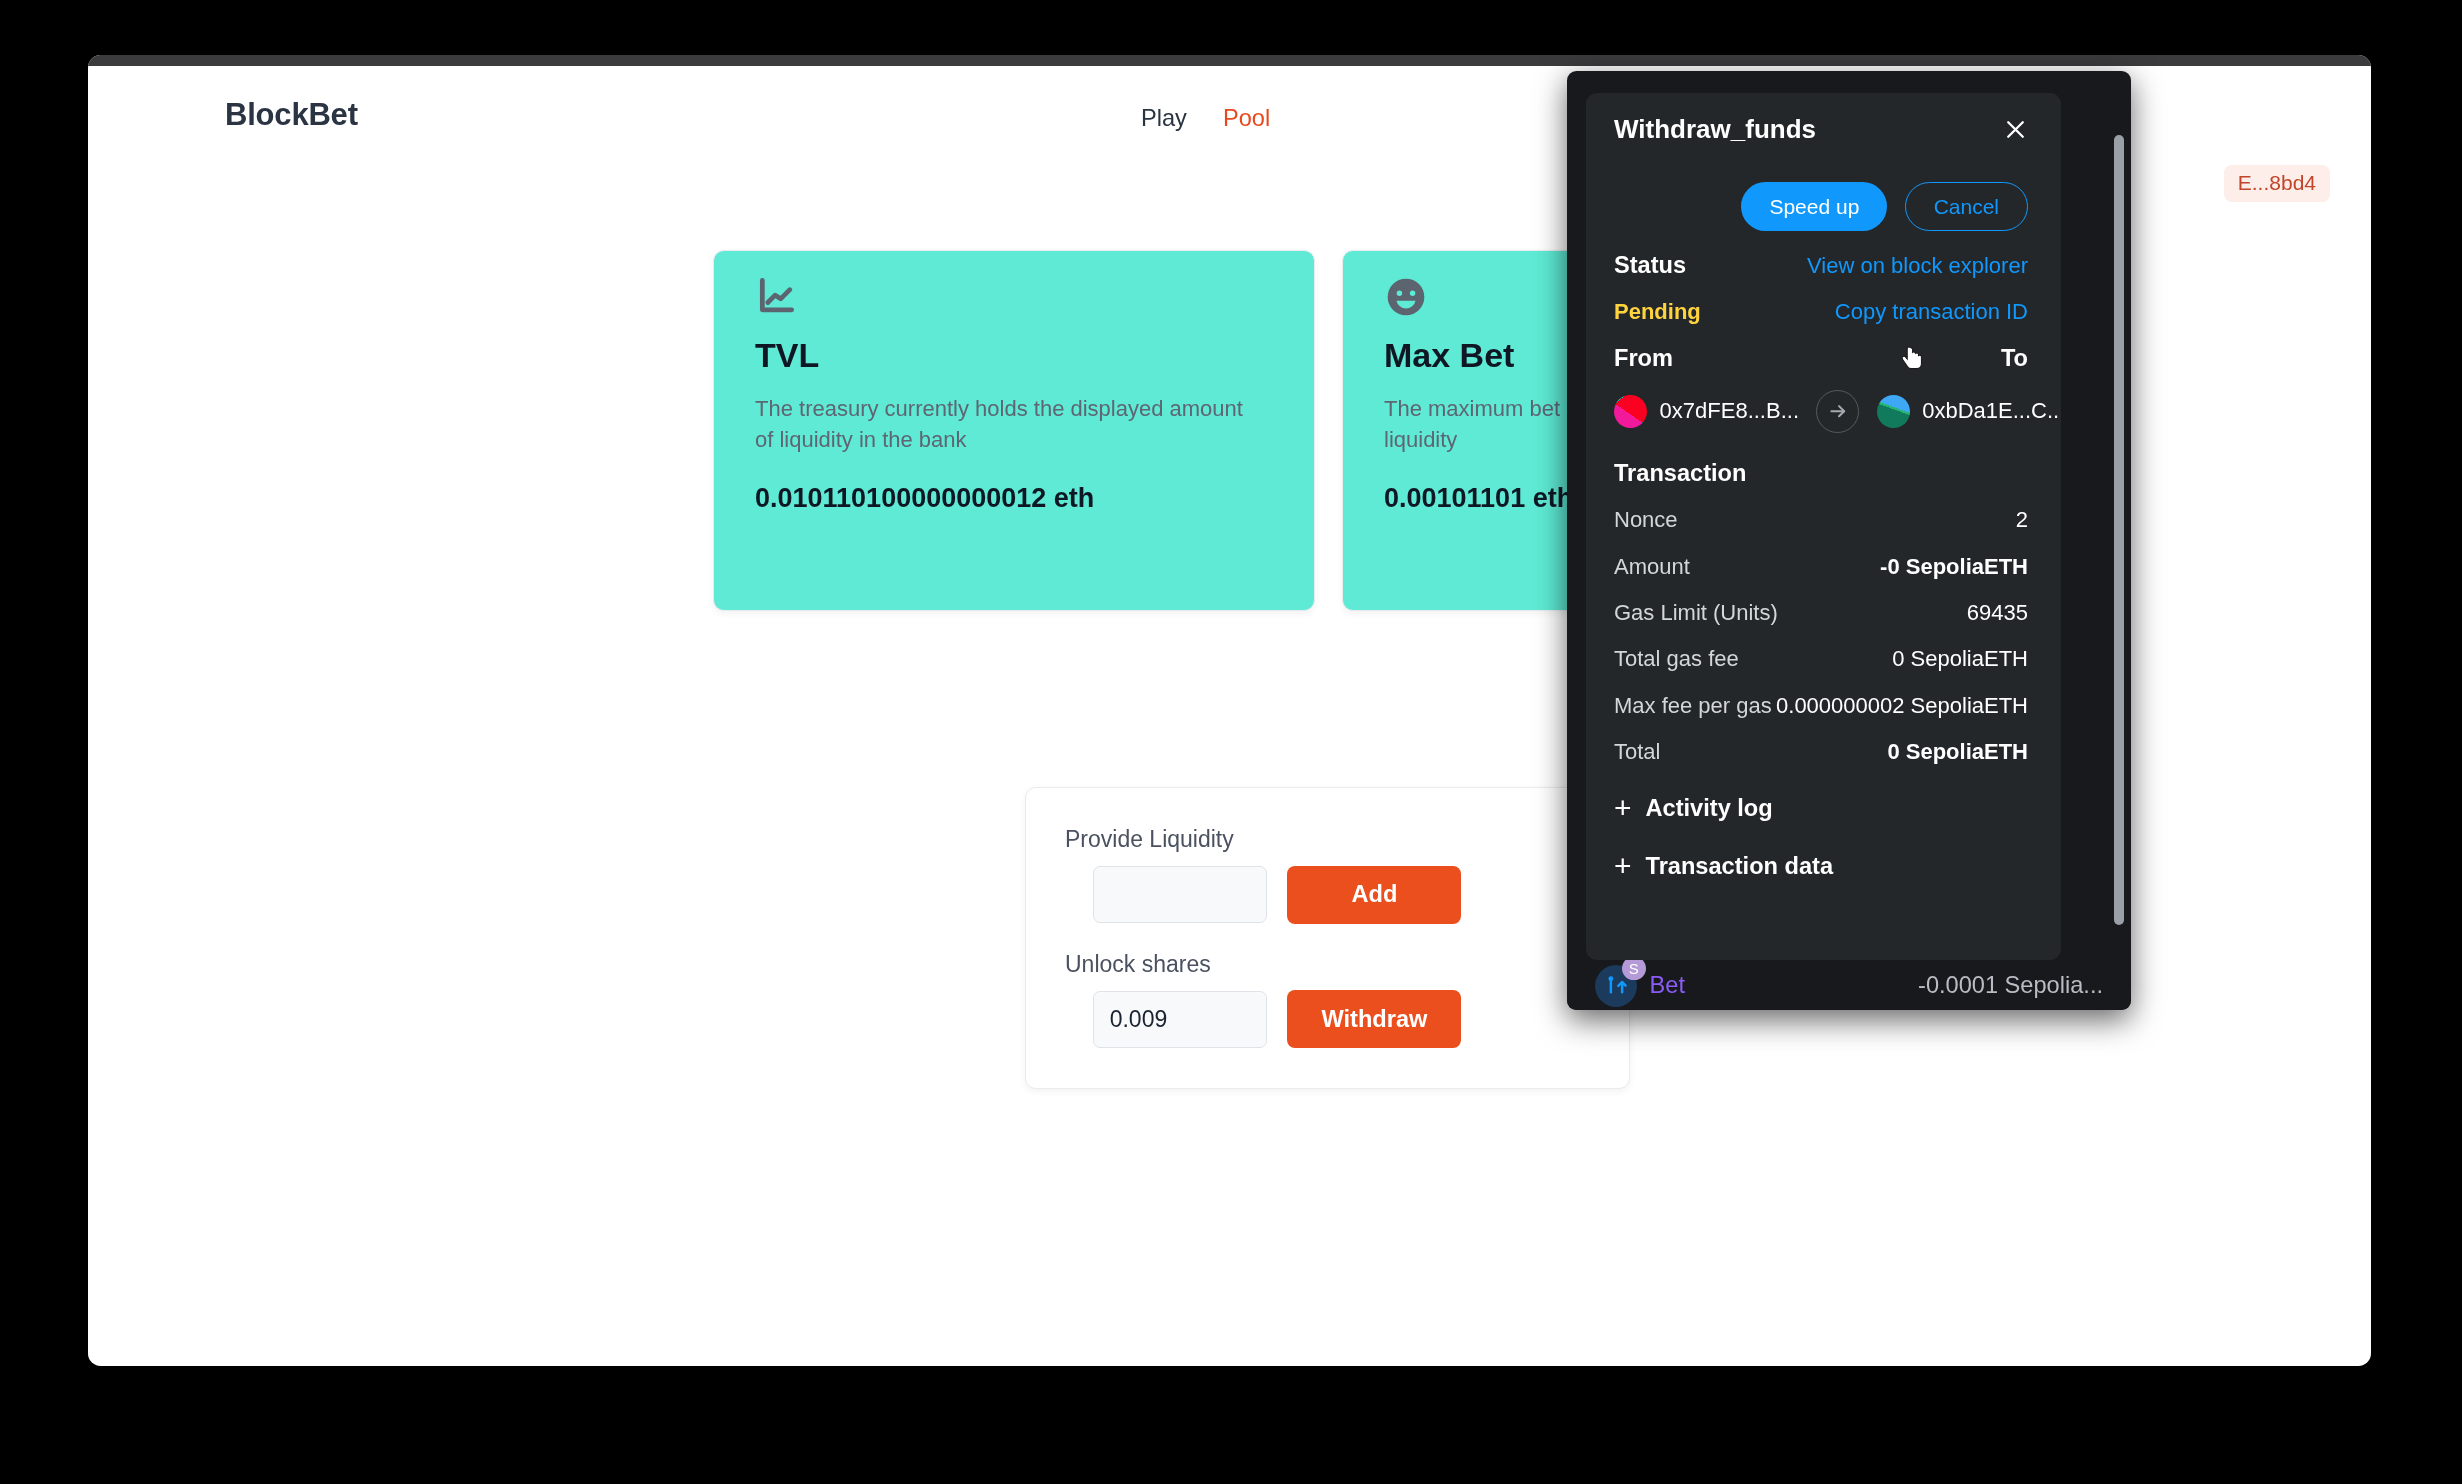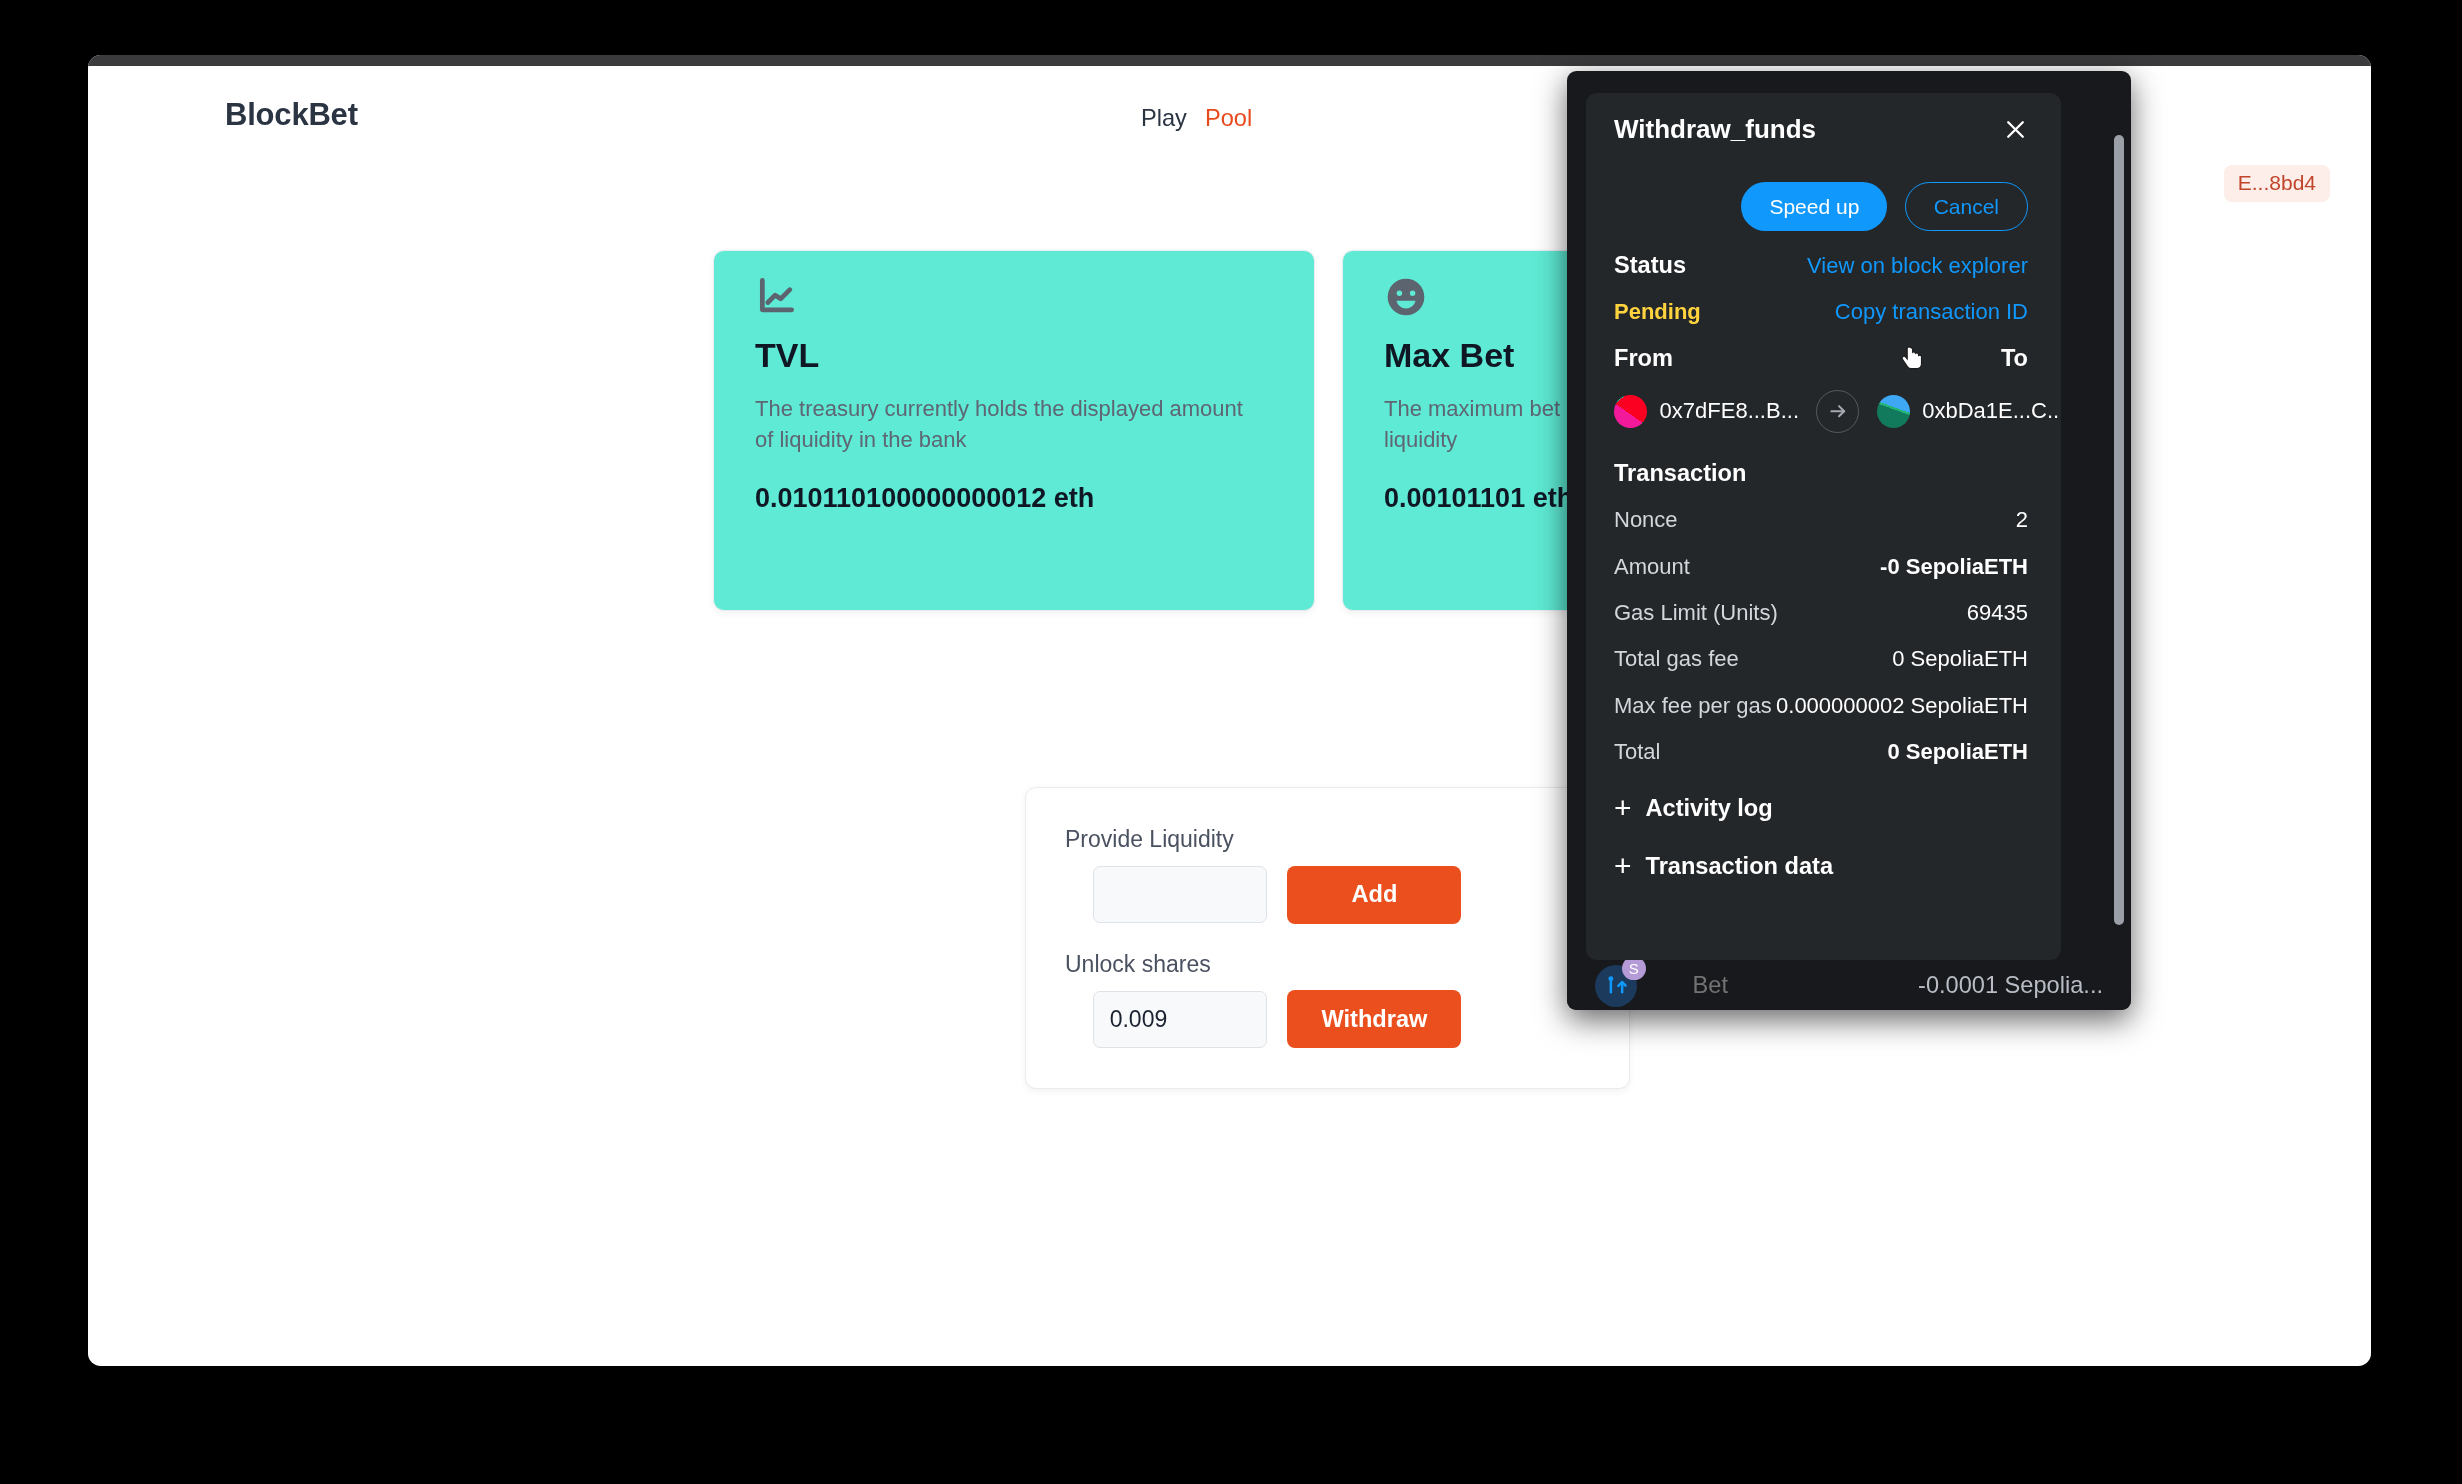--- a/index.html
+++ b/index.html
@@ -30,21 +30,21 @@
   .site-header {
     position:absolute; left:0; top:11px; width:100%; height:102px;
   }
   .brand {
     position:absolute; left:137px; top:31px;
     font-size:31px; font-weight:bold; color:#2b3443;
     letter-spacing:-0.2px;
   }
   .nav {
     position:absolute; left:1053px; top:39px;
-    display:flex; gap:18px; align-items:center;
+    display:flex; gap:36px; align-items:center;
   }
   .nav-link { font-size:23.6px; color:#2b3443; text-decoration:none; }
   .nav-link.active { color:#e8491d; }
 
   .wallet-badge {
     position:absolute; right:41px; top:110px;
     background:#fdeeea; color:#c0452a;
     font-size:21px; padding:6.3px 14px; border-radius:7.9px;
     white-space:nowrap;
   }
@@ -114,21 +114,21 @@
     position:relative; width:42px; height:42px; border-radius:50%;
     background:#1b3a5c; flex:0 0 auto; margin-right:12.6px;
   }
   .mm-bg-row .bg-ic svg { position:absolute; left:7.9px; top:7.9px; }
   .mm-bg-row .bg-badge {
     position:absolute; left:27px; top:-7.9px;
     width:23.6px; height:23.6px; border-radius:50%;
     background:#b49ad6; color:#fff; font-size:15px;
     display:flex; align-items:center; justify-content:center;
   }
-  .mm-bg-row .bg-name { font-size:23.6px; color:#737373;margin-left:43px; }
+  .mm-bg-row .bg-name { font-size:23.6px; color:#8b5cf6; }
   .mm-bg-row .bg-amt { margin-left:auto; font-size:23.6px; color:#b8bcc4; }
 
   
   .mm-modal {
     position:absolute; left:19px; top:22px;
     width:475px; height:867px;
     background:#24272a;
     border-radius:11px;
     overflow:hidden;
   }

